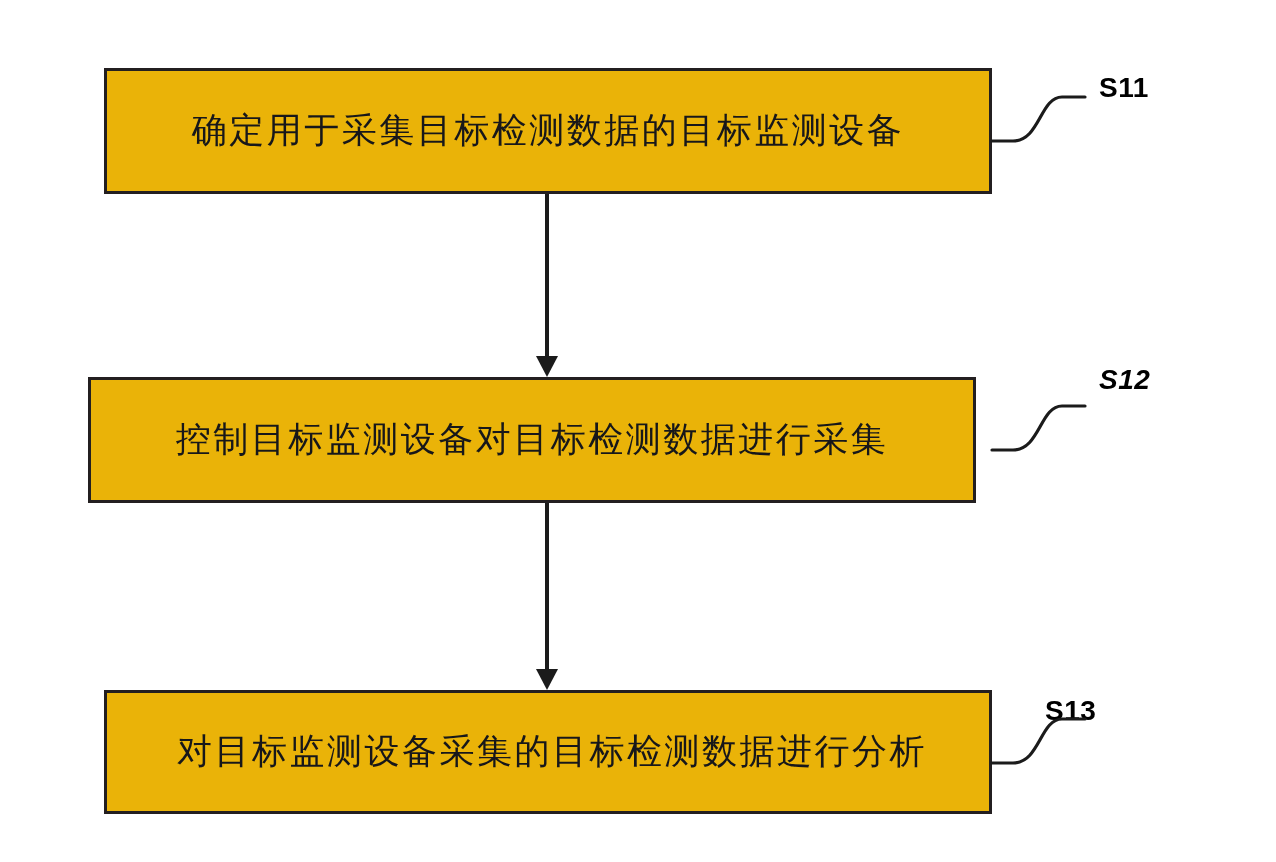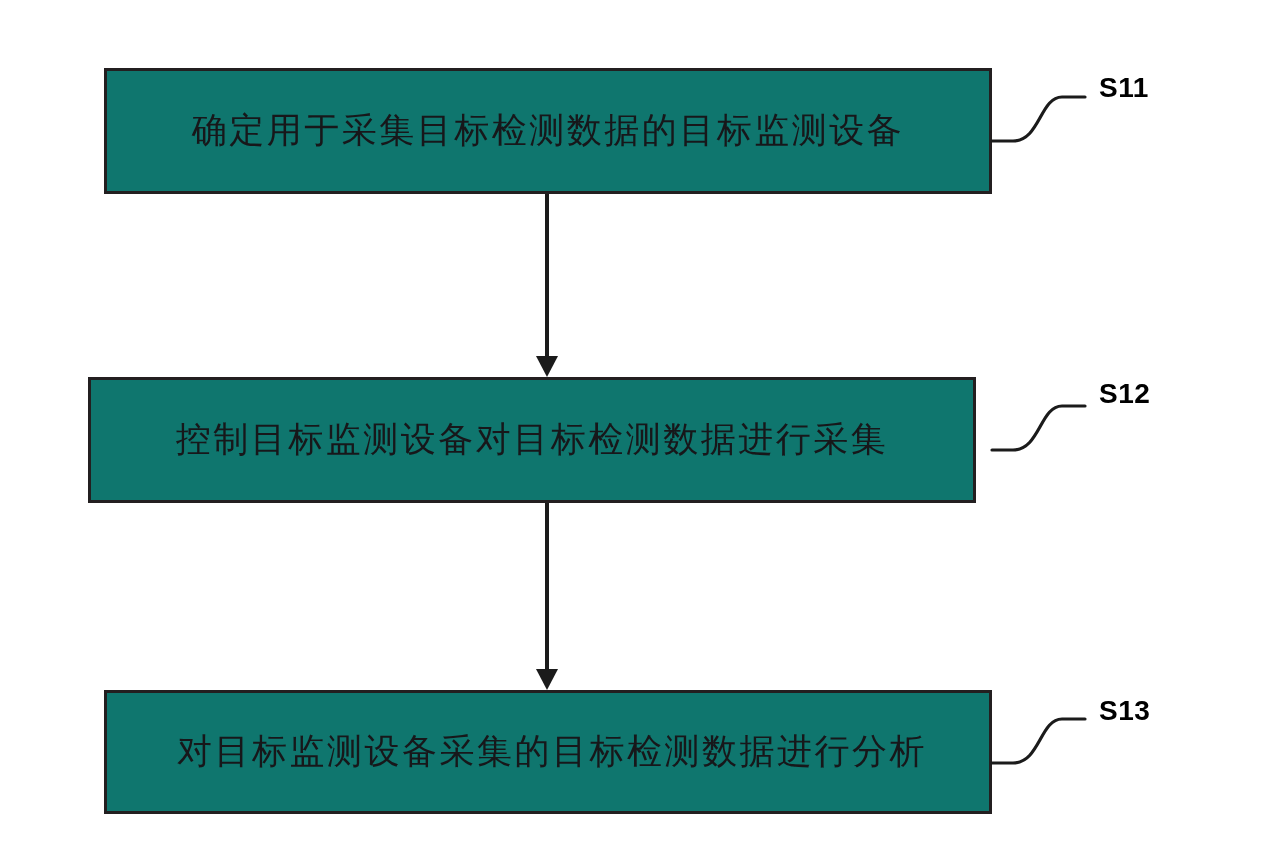--- a/index.html
+++ b/index.html
@@ -21,21 +21,21 @@
     top: 0;
     width: 1276px;
     height: 862px;
   }
 
   
   .node-box {
     position: absolute;
     box-sizing: border-box;
     border: 3px solid #231f20;
-    background: #0f766e;
+    background: #eab308;
     display: flex;
     flex-direction: column;
     align-items: center;
     justify-content: center;
   }
   #box-s11 { left: 104px;  top: 68px;  width: 888px; height: 126px; }
   #box-s12 { left: 88px;  top: 377px; width: 888px; height: 126px; }
   #box-s13 { left: 104px;  top: 690px; width: 888px; height: 124px; padding-left: 8px; }
 
   .node-text {
@@ -56,22 +56,22 @@
   .step-tag {
     position: absolute;
     font-family: "Liberation Sans", "DejaVu Sans", sans-serif;
     font-size: 28px;
     font-weight: 700;
     color: #000000;
     letter-spacing: 0.5px;
     white-space: nowrap;
   }
   #tag-s11 { left: 1099px; top: 72px; }
-  #tag-s12 { left: 1099px; top: 378px; }
-  #tag-s13 { left: 1099px; top: 695px; }
+  #tag-s12 { left: 1099px; top: 364px; font-style: italic; }
+  #tag-s13 { left: 1045px; top: 695px; }
 
   
   #vector-layer {
     position: absolute;
     left: 0;
     top: 0;
     width: 1276px;
     height: 862px;
     pointer-events: none;
   }

